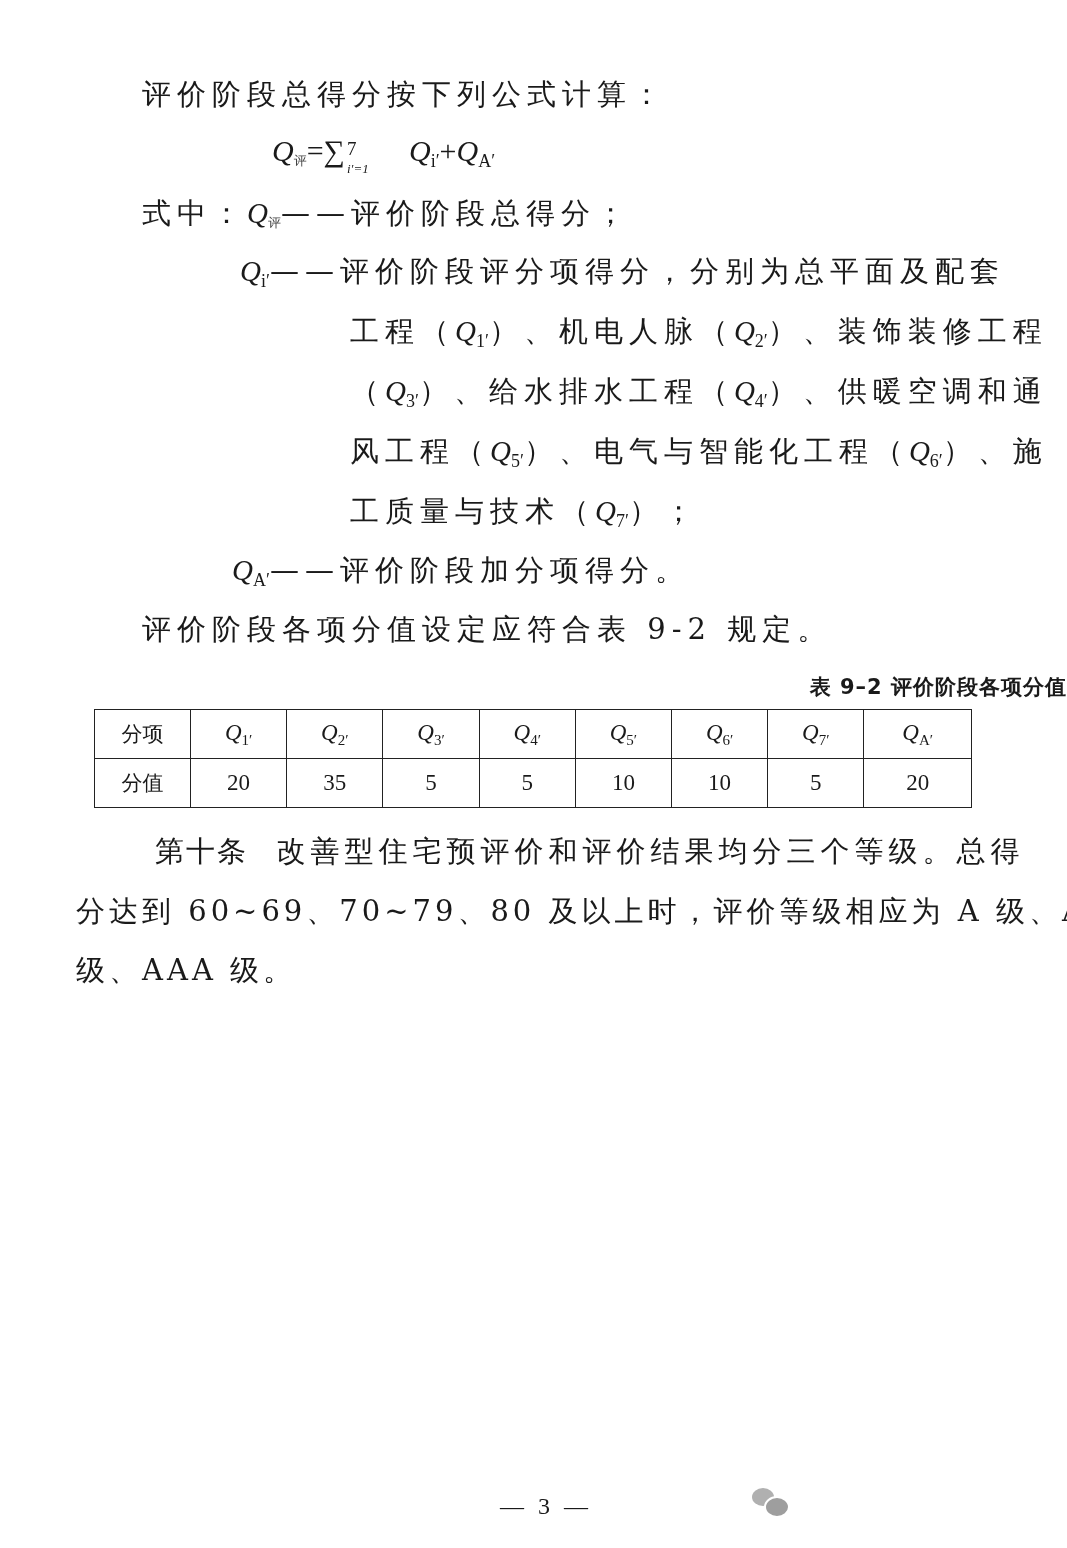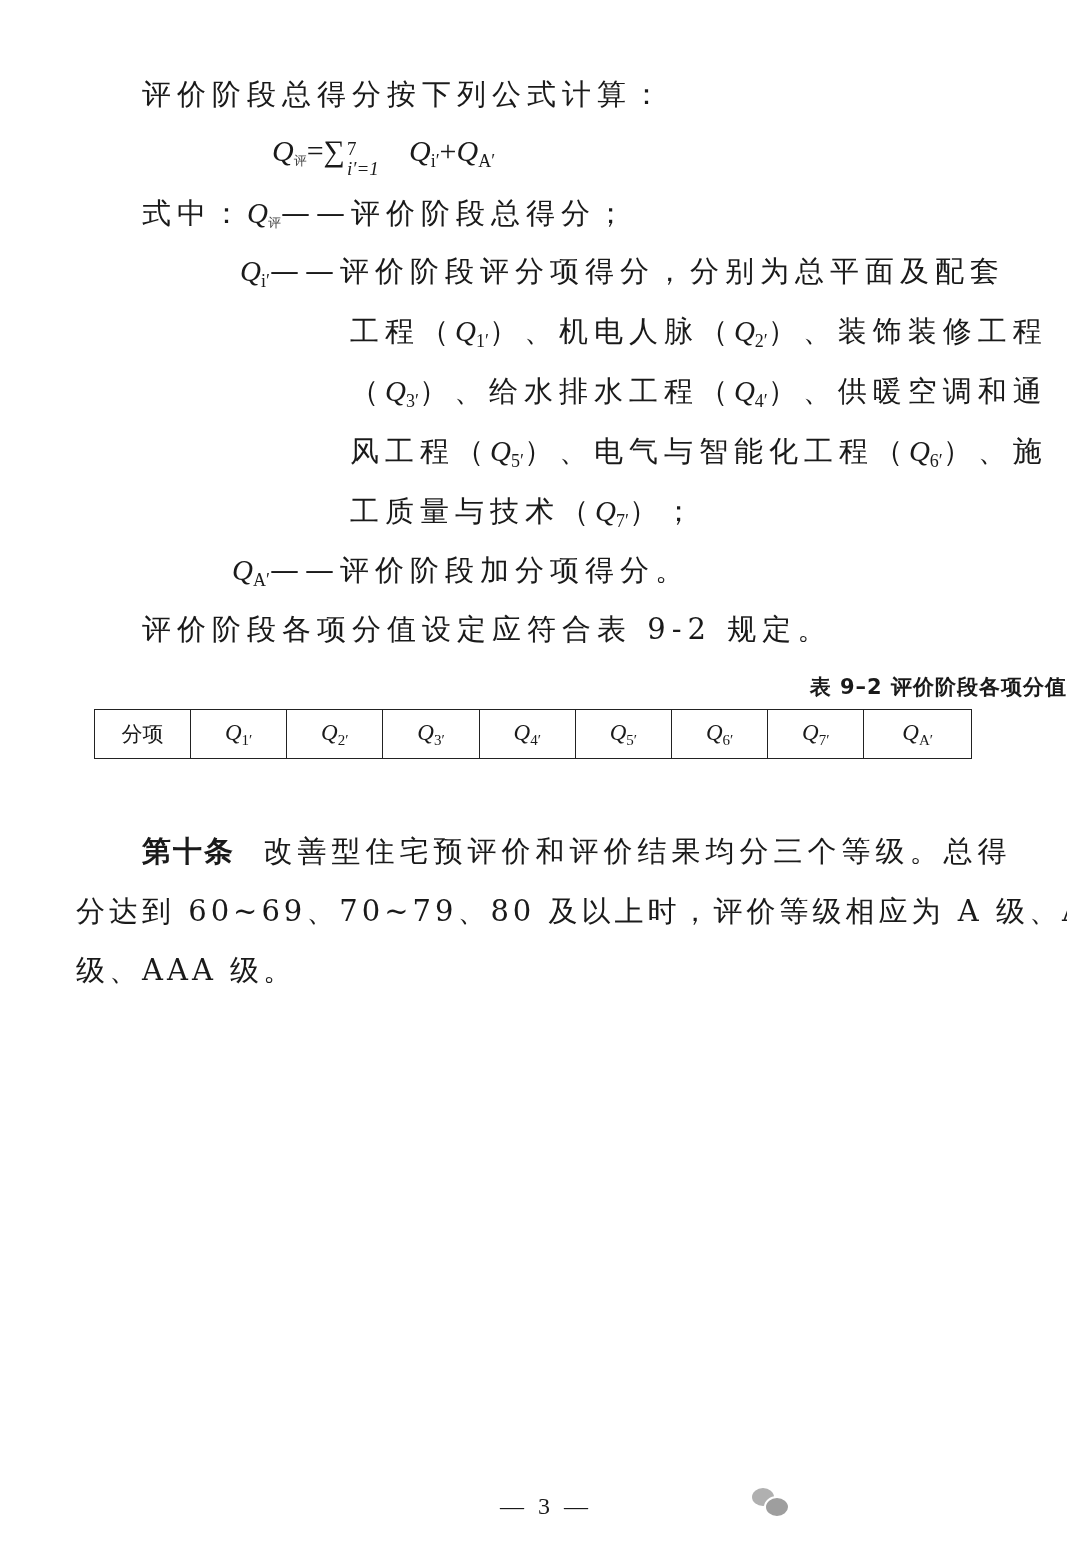--- a/index.html
+++ b/index.html
@@ -9,29 +9,29 @@
     color: #1a1a1a;
   }
   .line { position: absolute; font-size: 29px; letter-spacing: 6px; white-space: nowrap; line-height: 40px; }
   .q { font-family: "Liberation Serif", "DejaVu Serif", serif; font-style: italic; letter-spacing: 0; }
   .sub { font-size: 18px; font-style: normal; vertical-align: -6px; letter-spacing: 0; font-family: "Liberation Serif", serif; }
   .subcn { font-size: 13px; font-style: normal; vertical-align: -4px; letter-spacing: 0; color: #444; }
   .formula { position: absolute; left: 272px; top: 135px; font-size: 30px; line-height: 32px; white-space: nowrap; font-family: "Liberation Serif", serif; }
   .sigma { font-style: normal; font-size: 30px; }
   .sigma-limits { display: inline-block; position: relative; width: 64px; height: 40px; vertical-align: top; }
   .sigma-limits .sup { position: absolute; left: 2px; top: -2px; font-size: 19px; }
-  .sigma-limits .low { position: absolute; left: 2px; top: 18px; font-size: 19px; white-space: nowrap; }
+  .sigma-limits .low { position: absolute; left: 2px; top: 18px; font-size: 13px; white-space: nowrap; }
   .caption { position: absolute; top: 673px; left: 0; width: 1067px; text-align: right; font-family: "DejaVu Sans", "Liberation Sans", sans-serif; font-weight: bold; font-size: 21px; letter-spacing: 1px; }
   table.scores { position: absolute; left: 94px; top: 709px; width: 878px; border-collapse: collapse; font-size: 22px; }
   table.scores td { border: 1.5px solid #222; text-align: center; height: 48px; padding: 0; }
   table.scores td.hdr { font-family: "DejaVu Sans", sans-serif; font-size: 21px; }
   table.scores td .q { font-size: 23px; }
   table.scores td .sub { font-size: 15px; vertical-align: -5px; }
   table.scores td.val { font-family: "Liberation Serif", serif; font-size: 23px; }
-  .bold { font-weight: bold; font-family: "DejaVu Sans", sans-serif; letter-spacing: 2px; }
+  .bold { font-weight: normal; font-family: "DejaVu Sans", sans-serif; letter-spacing: 2px; margin-left: 13px; }
   .footer-page { position: absolute; top: 1493px; left: 500px; font-size: 24px; font-family: "Liberation Serif", serif; letter-spacing: 4px; }
   .watermark { position: absolute; top: 1486px; left: 752px; display: flex; align-items: center; gap: 8px; color: #a6a6a6; font-family: "DejaVu Sans", sans-serif; font-size: 26px; }
   .wx { position: relative; width: 38px; height: 30px; }
   .wx .b1 { position: absolute; left: 0; top: 2px; width: 22px; height: 18px; border-radius: 50%; background: #b0b0b0; }
   .wx .b2 { position: absolute; left: 12px; top: 10px; width: 22px; height: 18px; border-radius: 50%; background: #9e9e9e; border: 2px solid #fff; }
 </style>
 </head>
 <body>
 
 <div>
@@ -76,20 +76,31 @@
       <td class="hdr" style="width:95px;">分项</td>
       <td><span class="q">Q</span><span class="sub">1′</span></td>
       <td><span class="q">Q</span><span class="sub">2′</span></td>
       <td><span class="q">Q</span><span class="sub">3′</span></td>
       <td><span class="q">Q</span><span class="sub">4′</span></td>
       <td><span class="q">Q</span><span class="sub">5′</span></td>
       <td><span class="q">Q</span><span class="sub">6′</span></td>
       <td><span class="q">Q</span><span class="sub">7′</span></td>
       <td><span class="q">Q</span><span class="sub">A′</span></td>
     </tr>
+    <tr>
+      <td class="hdr">分值</td>
+      <td class="val">20</td>
+      <td class="val">35</td>
+      <td class="val">5</td>
+      <td class="val">5</td>
+      <td class="val">10</td>
+      <td class="val">10</td>
+      <td class="val">5</td>
+      <td class="val">20</td>
+    </tr>
   </tbody>
     </table>
 
   <div class="line" style="left:142px; top:831px; letter-spacing:5px;">
     <span class="bold">第十条</span>&nbsp;&nbsp;<span>改善型住宅预评价和评价结果均分三个等级。总得</span>
   </div>
   <div class="line" style="left:76px; top:891px; letter-spacing:4px;">分达到 60~69、70~79、80 及以上时，评价等级相应为 A 级、AA</div>
   <div class="line" style="left:76px; top:950px; letter-spacing:4px;">级、AAA 级。</div>
 
   <div class="footer-page">— 3 —</div>

